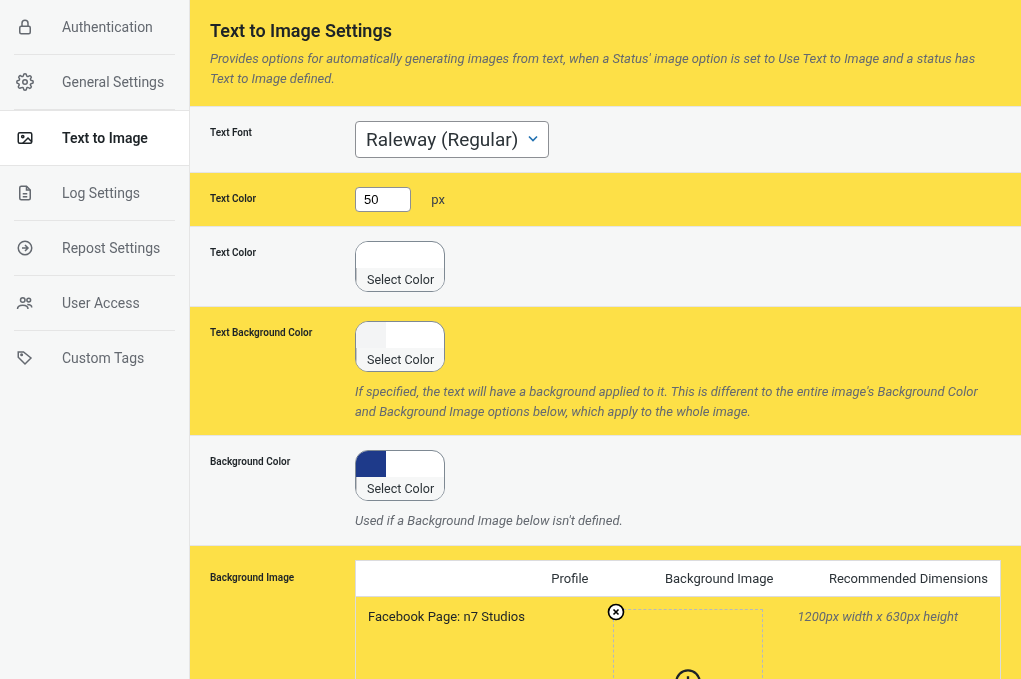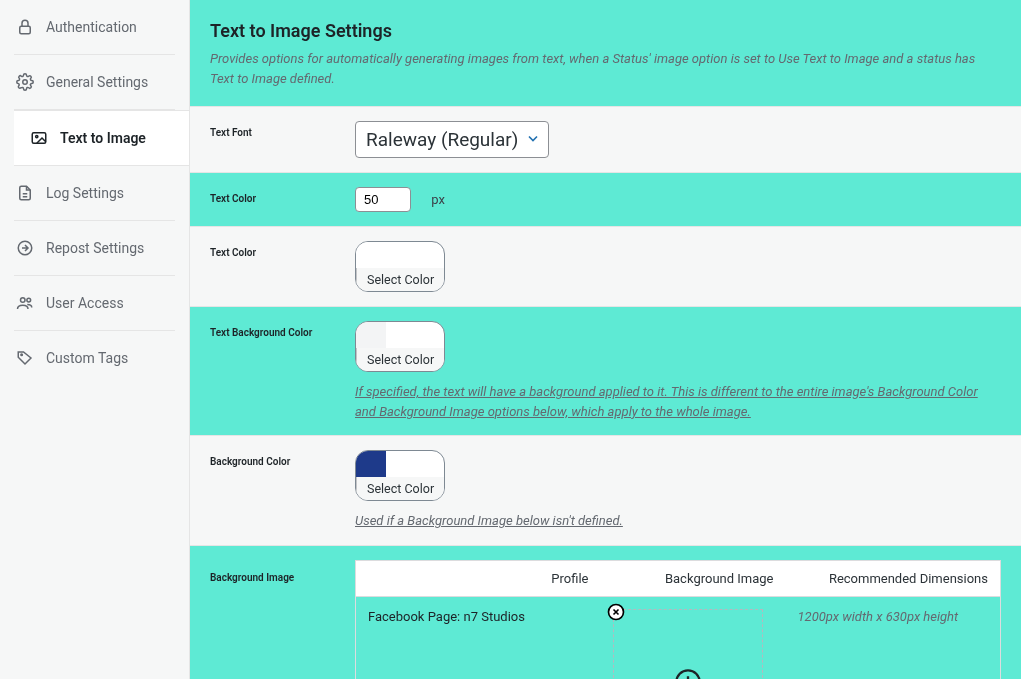--- a/index.html
+++ b/index.html
@@ -19,59 +19,59 @@
   
   .sidebar {
     width: 190px;
     background: #f6f7f7;
     border-right: 1px solid #e5e5e5;
     padding-top: 0;
   }
   .sidebar-item {
     display: flex;
     align-items: center;
-    gap: 12px;
+    gap: 28px;
     padding: 18px 16px;
     font-size: 14px;
     color: #646970;
     cursor: pointer;
     border-bottom: 1px solid #e5e5e5;
     margin-left: 14px;
     margin-right: 14px;
     padding-left: 2px;
     padding-right: 2px;
   }
   .sidebar-item:last-child { border-bottom: none; }
   .sidebar-item.active {
     background: #ffffff;
     color: #1d2327;
     font-weight: 600;
     border-left: none;
-    margin-left: 14px;
+    margin-left: 0;
     margin-right: 0;
     padding-left: 16px;
     padding-right: 16px;
     border-bottom: 1px solid #e5e5e5;
     border-top: 1px solid #e5e5e5;
   }
   .sidebar-item .icon {
     width: 18px;
     height: 18px;
     display: inline-flex;
     align-items: center;
     justify-content: center;
     color: #646970;
   }
   .sidebar-item.active .icon { color: #1d2327; }
   .sidebar-item svg { width: 18px; height: 18px; }
 
   
   .main {
     flex: 1;
-    background: #5eead4;
+    background: #fde047;
     overflow-y: auto;
   }
   .page-header {
     padding: 20px 20px 18px 20px;
     border-bottom: 1px solid #e5e5e5;
   }
   .page-title {
     font-size: 18px;
     font-weight: 600;
     margin-bottom: 8px;
@@ -103,21 +103,20 @@
   }
   .settings-control {
     flex: 1;
   }
   .settings-help {
     font-style: italic;
     color: #646970;
     font-size: 13px;
     line-height: 1.5;
     margin-top: 10px;
-    text-decoration: underline;
   }
 
   
   .select-wrap {
     position: relative;
     display: inline-block;
   }
   .select {
     border: 1px solid #8c8f94;
     border-radius: 4px;

